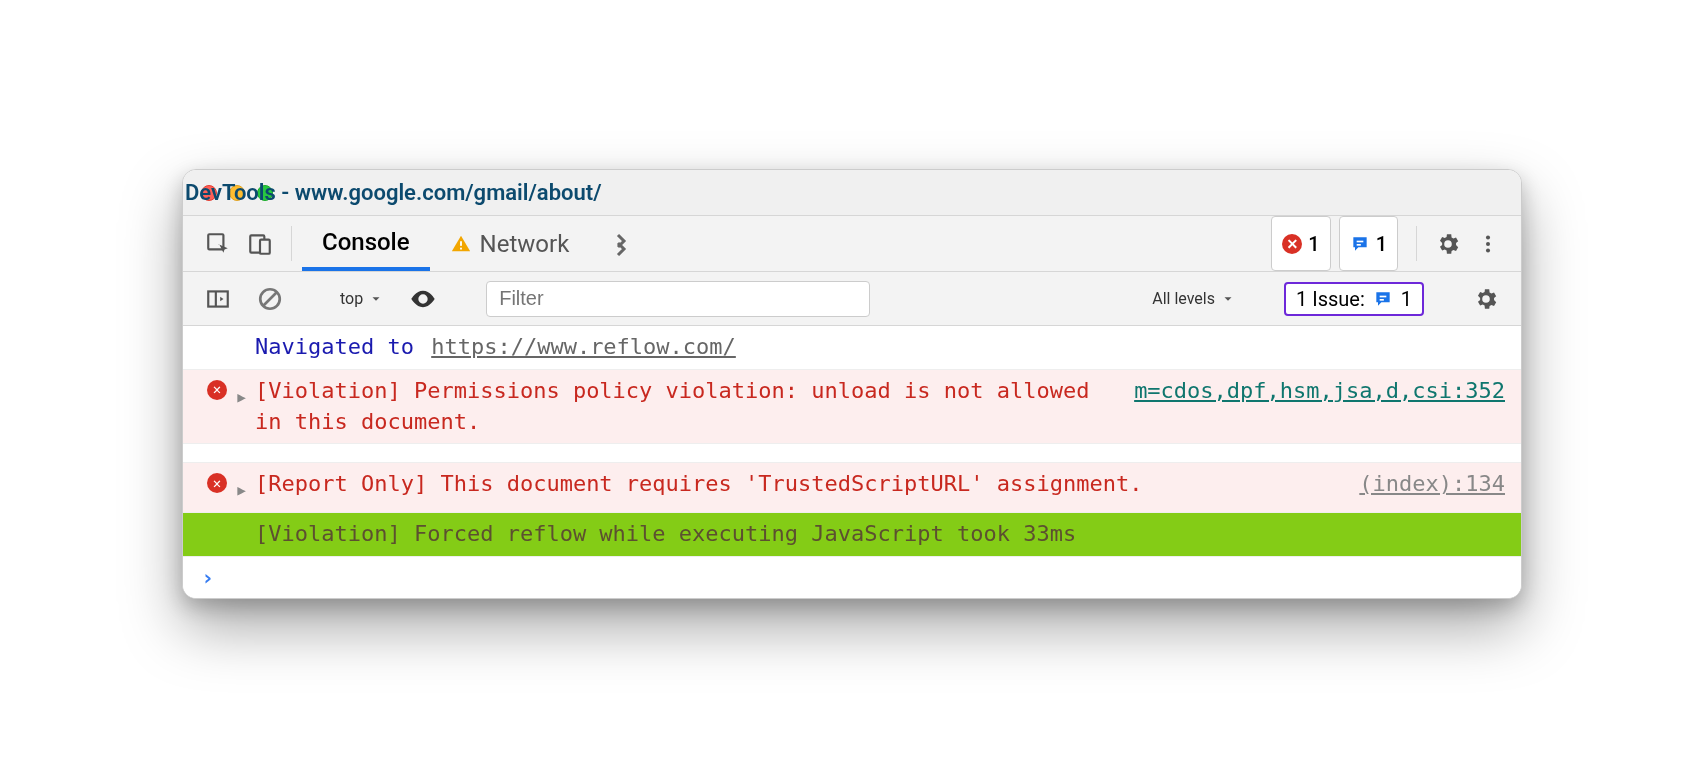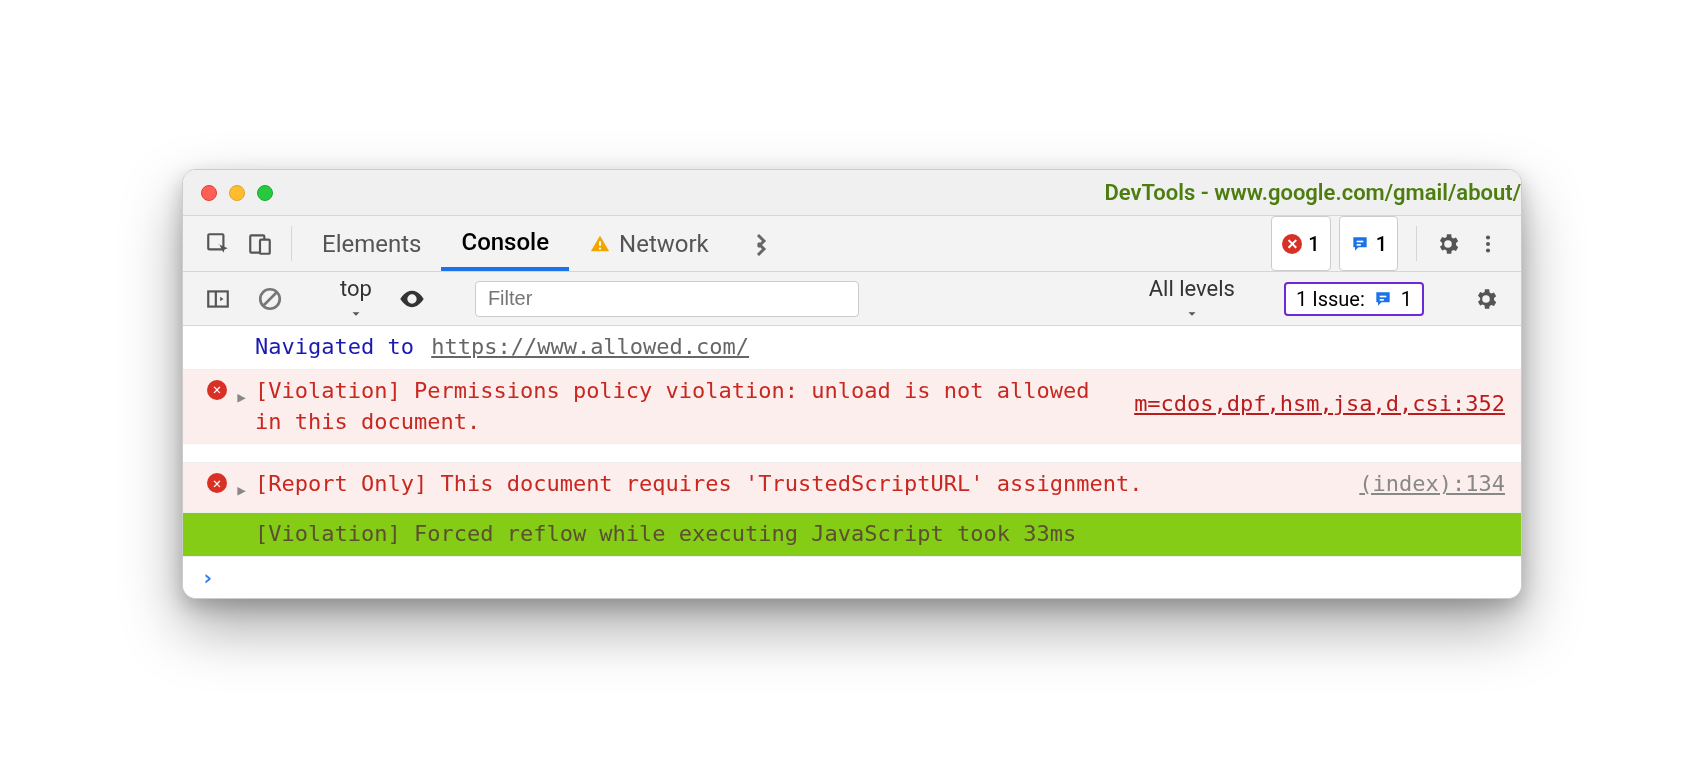--- a/index.html
+++ b/index.html
@@ -33,22 +33,22 @@
     gap: 12px;
     padding-left: 18px;
   }
   .traffic span {
     width: 16px; height: 16px; border-radius: 50%;
   }
   .t-close { background:#ff5f57; border:1px solid #e33e32;}
   .t-min { background:#febc2e; border:1px solid #e0a428;}
   .t-max { background:#28c840; border:1px solid #1aab29;}
   .title {
-    position:absolute; left:8px; right:0; text-align:right;
-    font-size: 22px; font-weight:600; color:#4d7c0f;
+    position:absolute; left:2px; right:0; text-align:left;
+    font-size: 22px; font-weight:600; color:#0c4a6e;
     pointer-events:none;
   }
   .tabbar {
     height: 56px;
     background:#f3f3f3;
     border-bottom:1px solid #d6d6d6;
     display:flex; align-items:stretch;
     padding: 0 14px;
   }
   .icon-btn {
@@ -73,21 +73,21 @@
     font-size:20px; margin-right:8px;
   }
   .badge .num { font-weight:500;}
   .toolbar2 {
     height:54px; background:#f3f3f3;
     border-bottom:1px solid #d6d6d6;
     display:flex; align-items:center; padding: 0 14px; gap:10px;
   }
   .select {
     display:flex; align-items:center; gap:6px;
-    font-size:22px; color:#333; padding: 4px 8px; flex-direction: column;
+    font-size:16px; color:#333; padding: 4px 8px;
   }
   .filter-input {
     flex-shrink:0;
     width:384px;
     height:36px; border:1px solid #ccc; border-radius:4px;
     padding: 0 12px; font-size:20px; background:#fff;
   }
   .gap-flex { flex:1; }
   .issue-box {
     display:flex; align-items:center; gap:8px;
@@ -105,21 +105,21 @@
   }
   .row.nav { color:#1a1aaf; }
   .row.nav .lnk { color:#666; text-decoration:underline; margin-left:4px;}
   .row.error { background:#fdeeee; color:#c8281f;}
   .row.error2 { background:#fdeeee; color:#c8281f;}
   .row.warn { background:#84cc16; color:#5c5030;}
   .gutter { width:36px; display:flex; align-items:flex-start; justify-content:center; padding-top:4px;}
   .arrow { width:16px; padding-top:6px; color:#888; margin-right:4px;}
   .msg { flex:1; }
   .src { color:#888; text-decoration:underline; margin-left:12px; white-space:nowrap;}
-  .row.error .src { color:#b91c1c;margin-top:13px;}
+  .row.error .src { color:#0f766e;}
   .prompt-row { padding: 8px 18px; font-family:Menlo,Consolas,monospace; font-size:22px;}
   .prompt { color:#367cf1; font-weight:bold;}
   svg { display:block; }
   .warn-tri { color:#e37400;}
   .chevrons { color:#888;}
   .chat-icon{ color:#1a73e8;}
   .err-circ{ width:20px;height:20px;border-radius:50%;background:#d93025;color:#fff;display:flex;align-items:center;justify-content:center;font-size:14px;font-weight:bold;}
 </style>
 </head>
 <body>
@@ -143,23 +143,20 @@
       </svg>
     </div>
     <div class="icon-btn">
       <svg width="26" height="26" viewBox="0 0 24 24" fill="none" stroke="#555" stroke-width="2">
         <rect x="3" y="4" width="13" height="16" rx="1"></rect>
         <rect x="12" y="8" width="9" height="13" rx="1" fill="#f3f3f3"></rect>
       </svg>
     </div>
     <div class="sep"></div>
     <div class="tabs">
-      <div class="tab">
-          <span>Elements</span>
-        </div>
       <div class="tab active">
           <span>Console</span>
         </div>
       <div class="tab">
         <span class="warn-tri">
           <svg width="22" height="22" viewBox="0 0 24 24">
               <path d="M12 3 L22 20 H2 Z" fill="#f2a600"></path>
               <rect x="11" y="9" width="2" height="5" fill="#fff"></rect>
               <rect x="11" y="16" width="2" height="2" fill="#fff"></rect>
             </svg>
@@ -258,21 +255,21 @@
         </svg>
     </div>
   </div>
 
   <div class="console-body">
 
     <div class="row nav">
       <div class="gutter"></div>
       <div class="arrow"></div>
       <div class="msg">
-        <span>Navigated to </span><span class="lnk">https://www.allowed.com/</span>
+        <span>Navigated to </span><span class="lnk">https://www.reflow.com/</span>
       </div>
     </div>
 
     <div class="row error">
       <div class="gutter">
           <span class="err-circ">✕</span>
         </div>
       <div class="arrow">▸</div>
       <div class="msg">[Violation] Permissions policy violation: unload is not allowed in this document.</div>
       <div class="src">m=cdos,dpf,hsm,jsa,d,csi:352</div>

